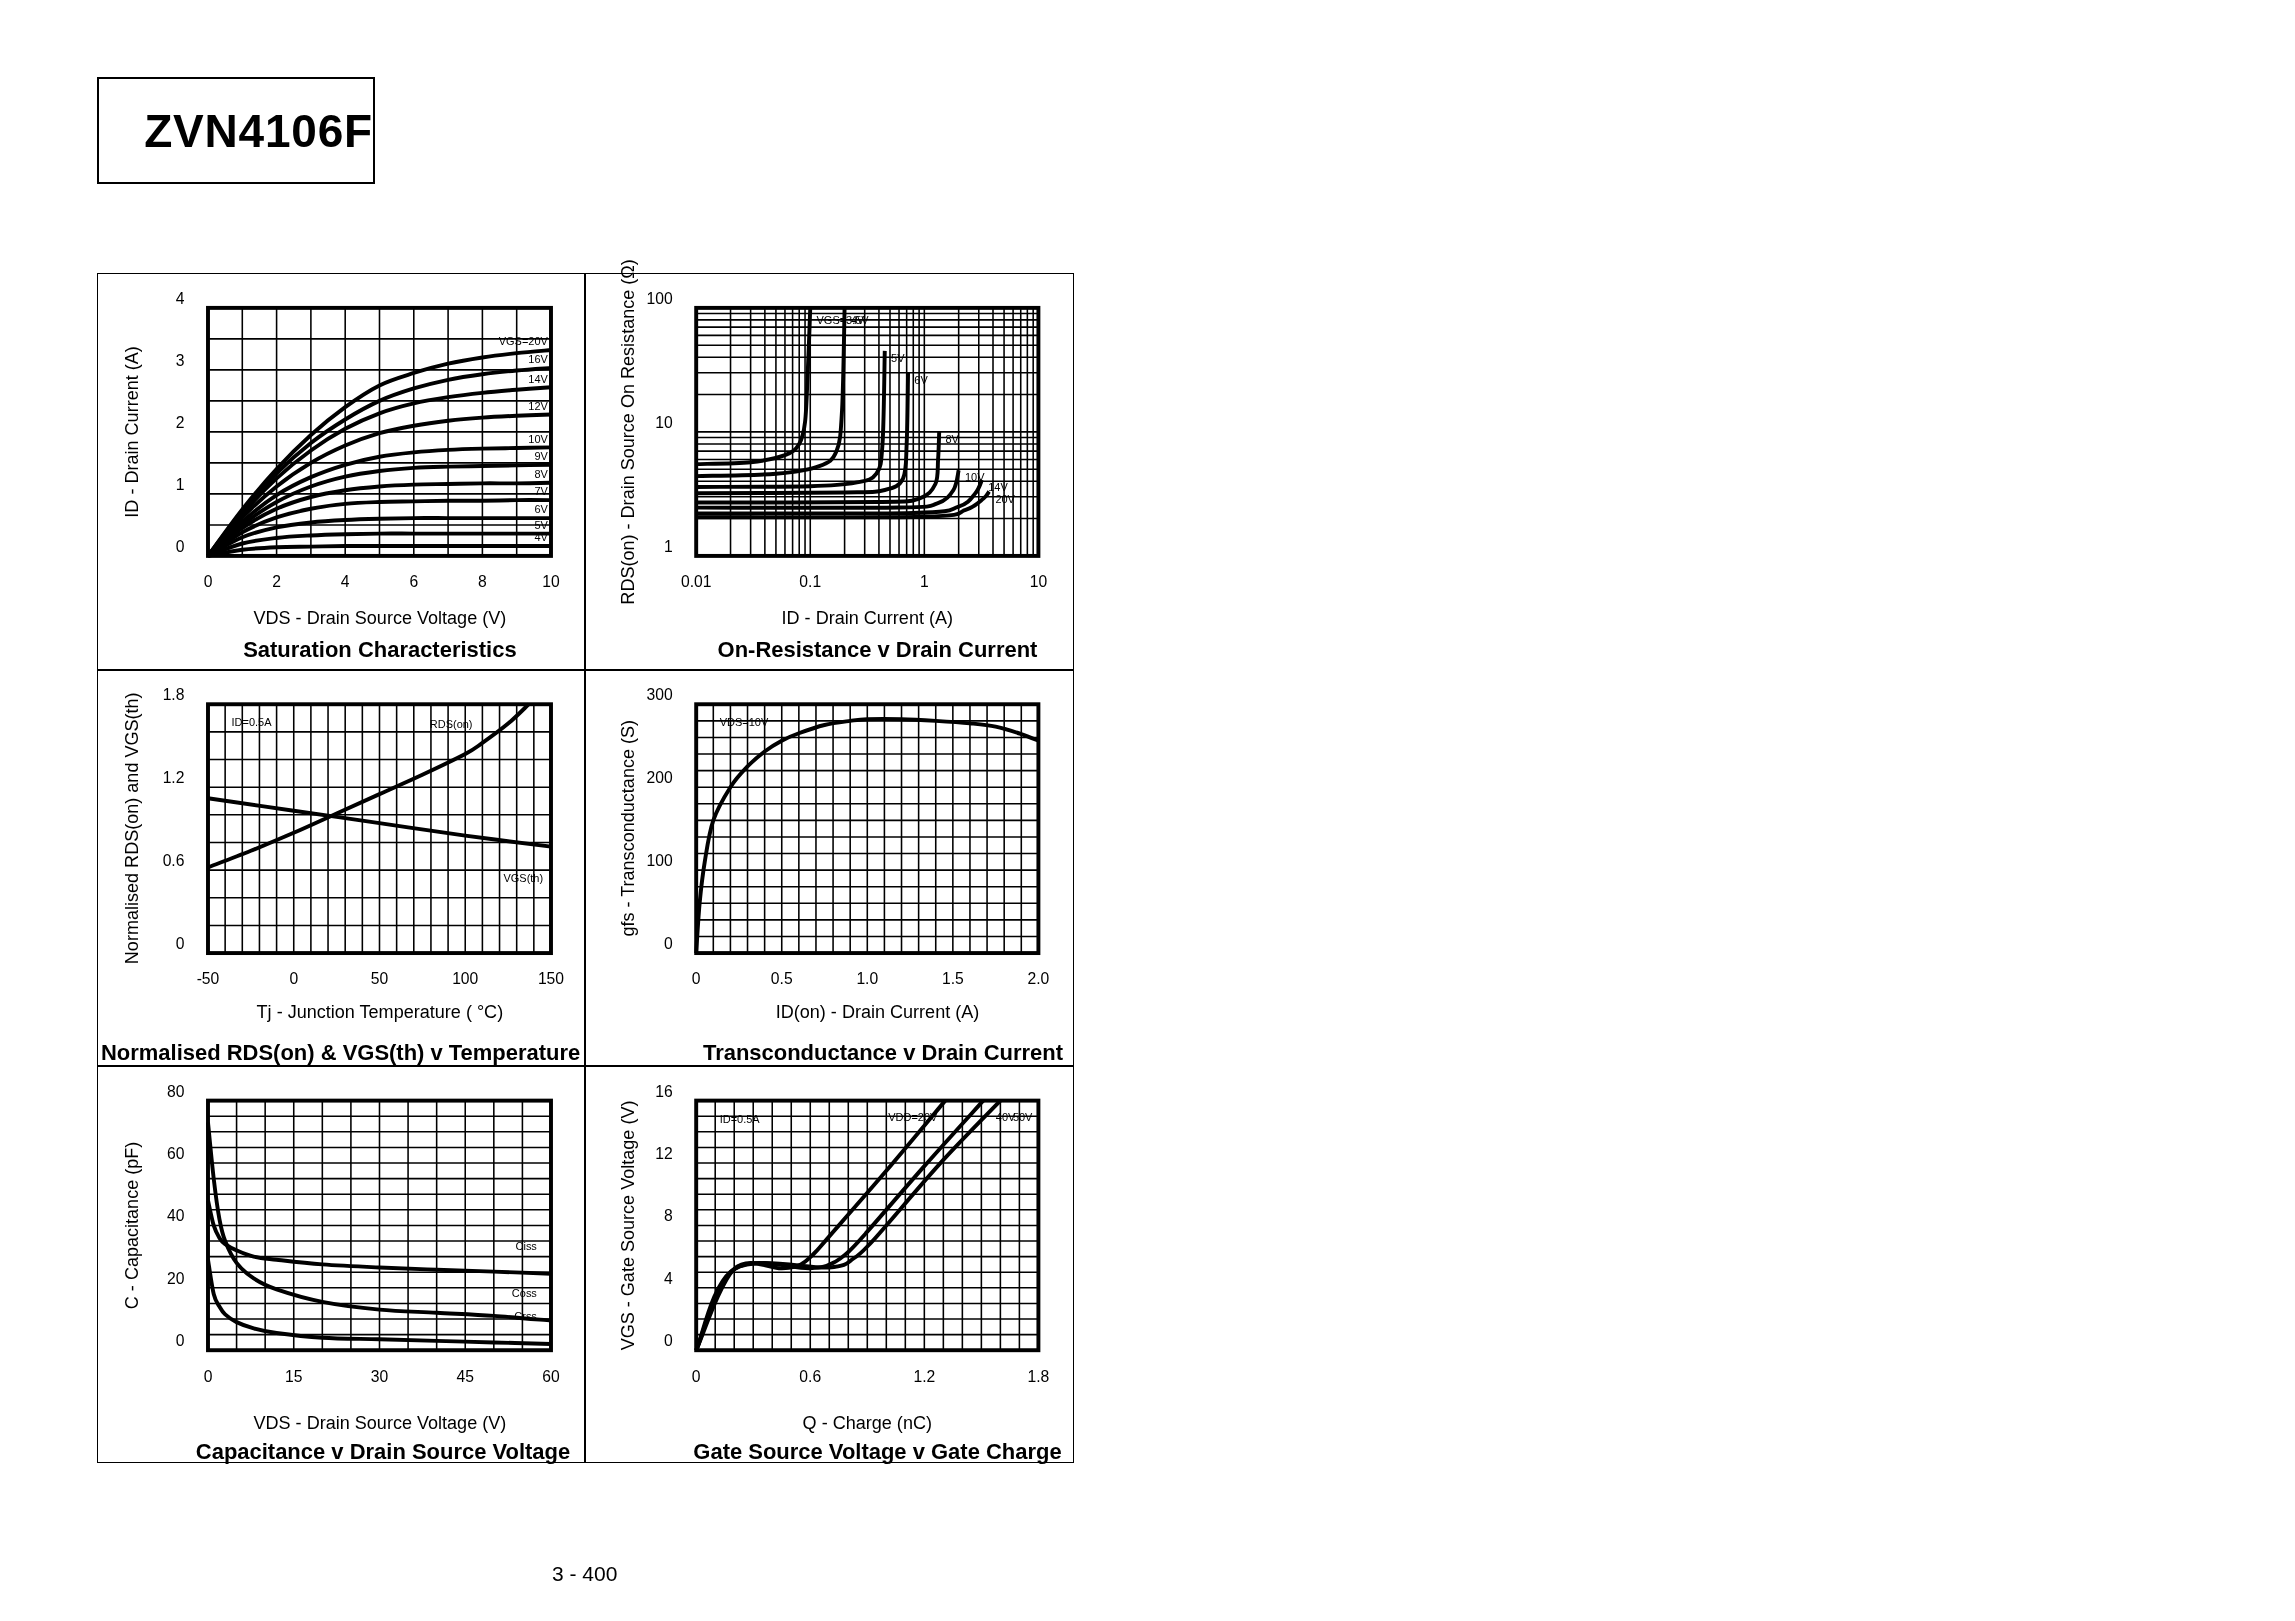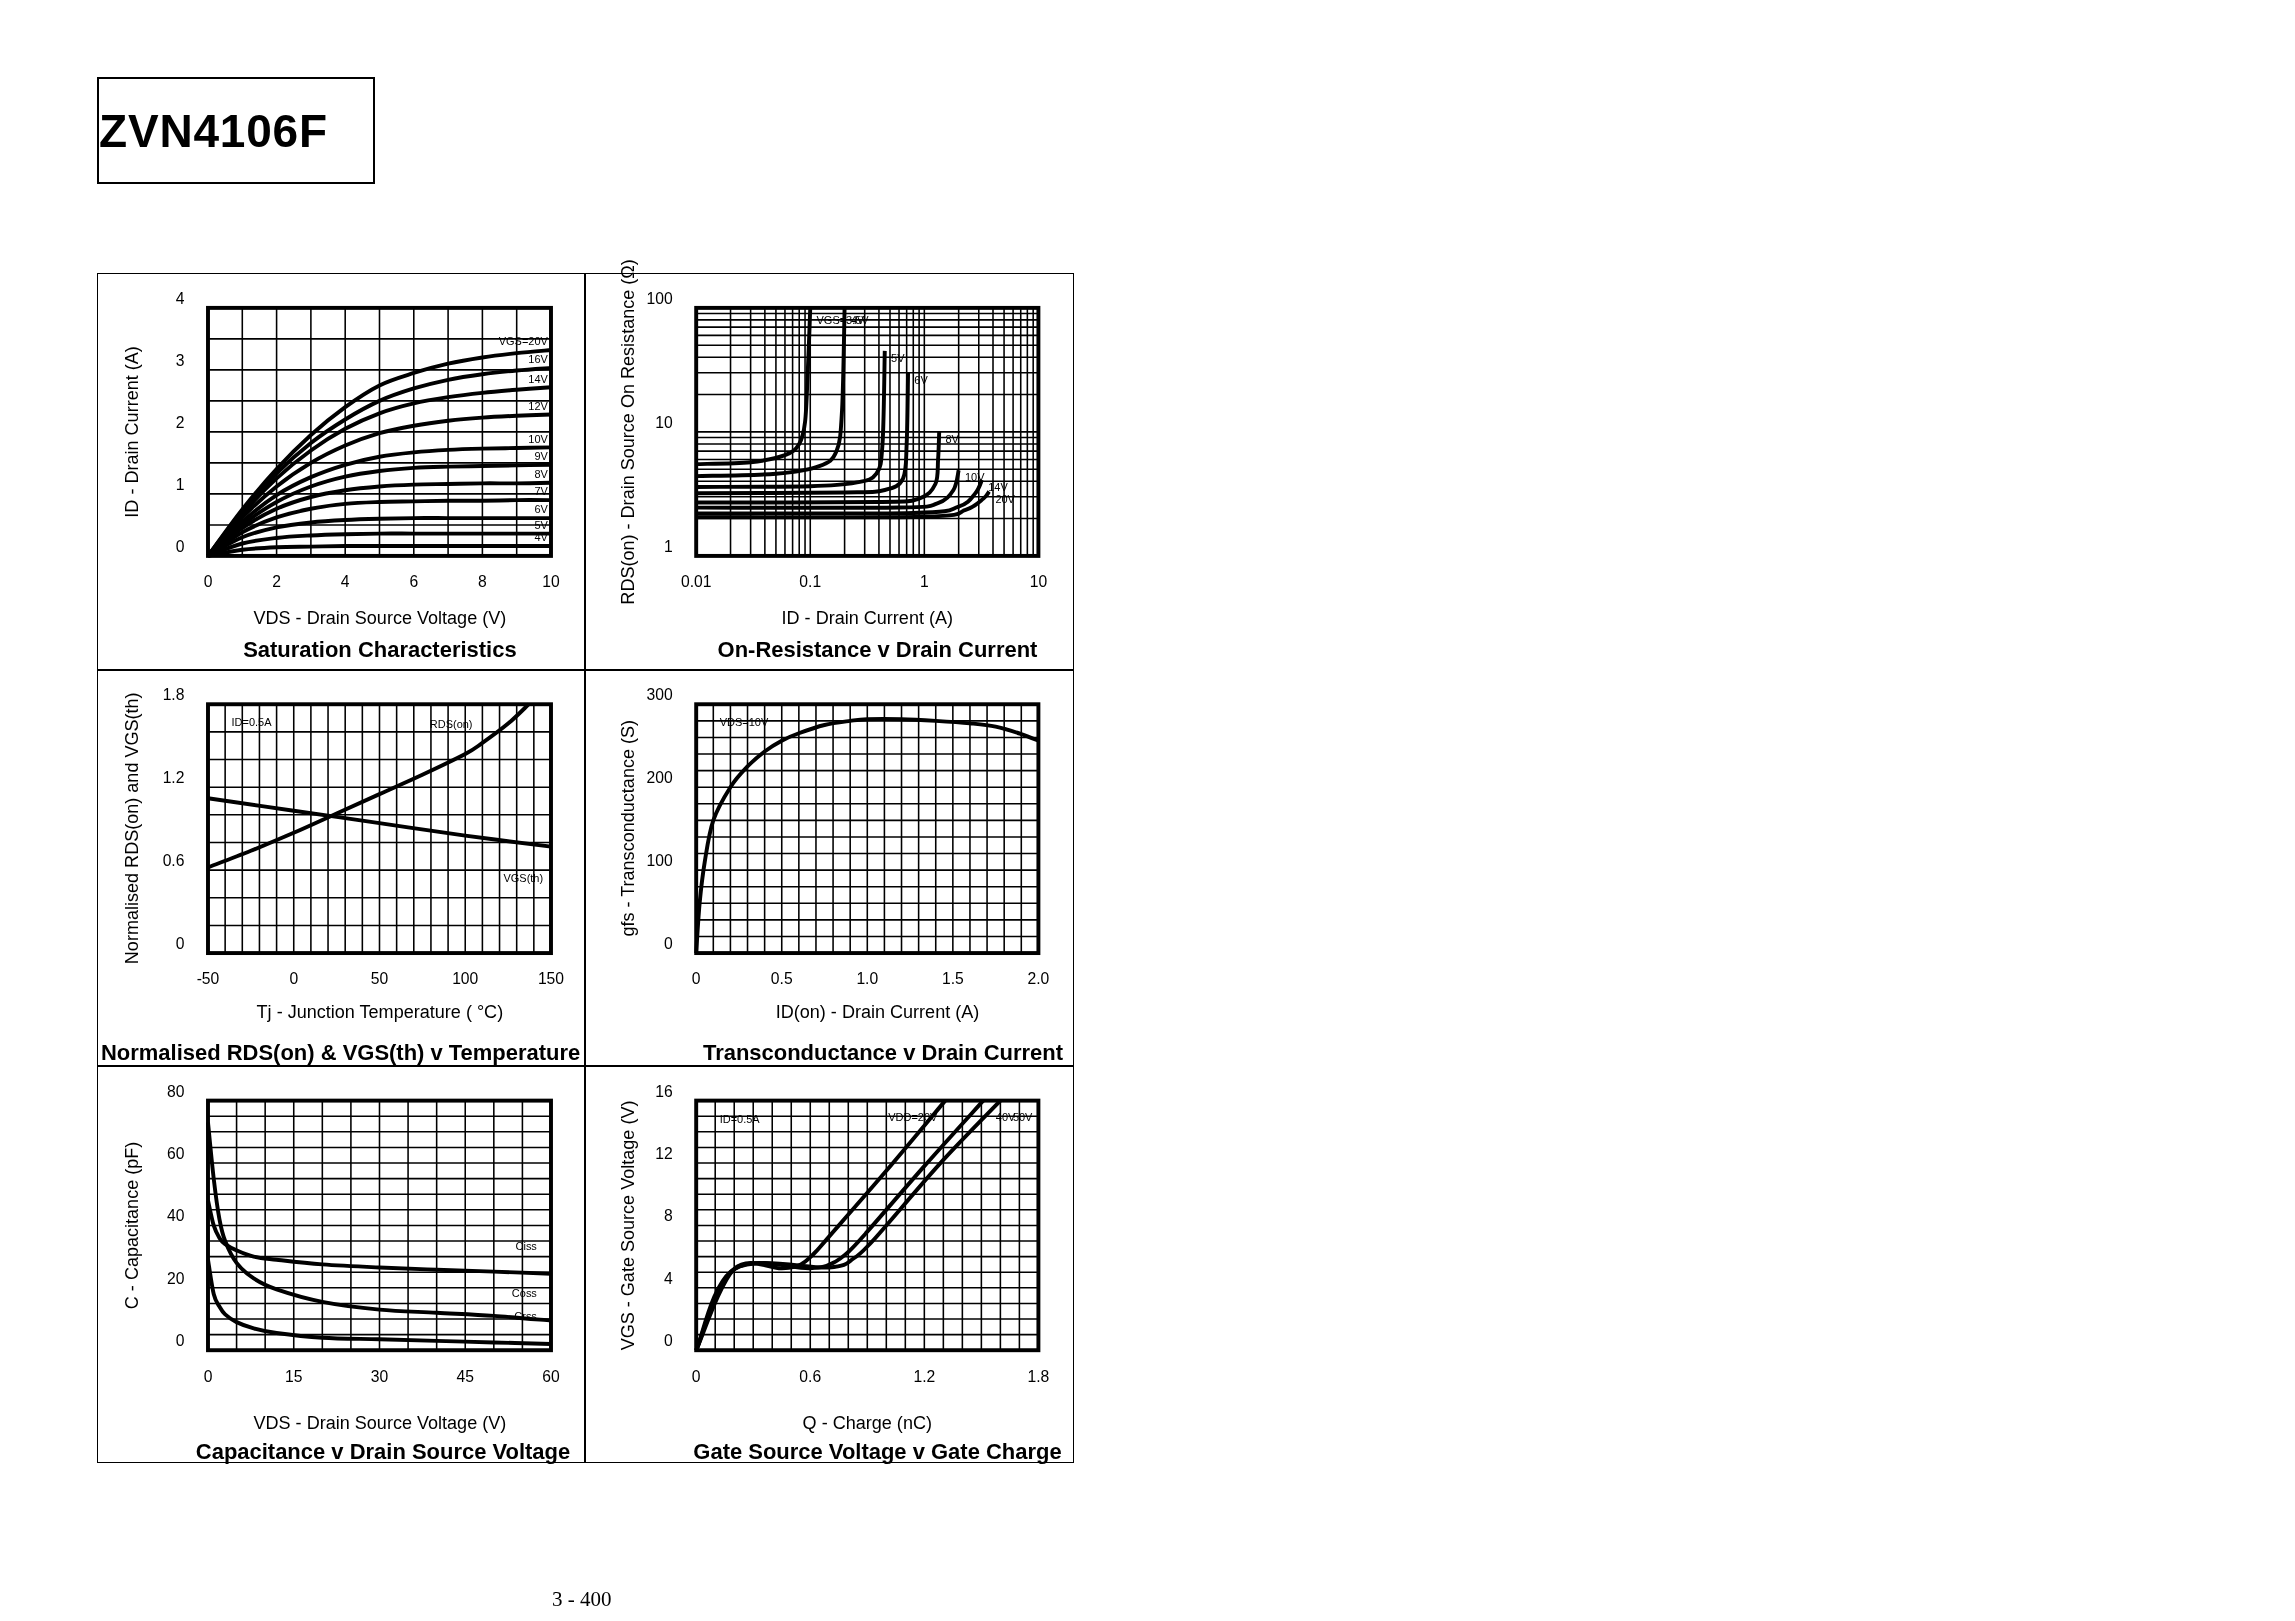--- a/index.html
+++ b/index.html
@@ -1,30 +1,30 @@
 <!DOCTYPE html>
 <html style="font-size:12.6px"><head>
 <meta charset="utf-8">
 <style>
   html, body { margin: 0; padding: 0; background: #ffffff; }
   body { width: 2295px; height: 1622px; position: relative; overflow: hidden;
          font-family: "Liberation Sans", sans-serif; color: #000; }
   .part-box { position: absolute; left: 97px; top: 77px; width: 278px; height: 107px;
               border: 2.4px solid #000; box-sizing: border-box;
-              display: flex; align-items: center; justify-content: flex-start; }
+              display: flex; align-items: center; justify-content: flex-end; }
   .part-box span { font-family: "Liberation Sans", sans-serif; font-weight: bold;
                    font-size: 46px; letter-spacing: 0.8px; }
   .frame { position: absolute; left: 97px; top: 273px; width: 977px; height: 1190px;
            border: 1.6px solid #000; box-sizing: border-box; }
   .vdiv { position: absolute; left: 584px; top: 273px; width: 1.6px; height: 1190px; background: #000; }
   .hdiv { position: absolute; left: 97px; width: 977px; height: 1.6px; background: #000; }
   .panel { position: absolute; }
   .panel svg { position: absolute; left: 0; top: 0; overflow: visible; }
   .page-num { position: absolute; left: 552px; top: 1562px; font-size: 21px;
-              font-family: Liberation Serif, serif; margin-top: 25px; }
+              font-family: Liberation Sans, sans-serif; }
 </style>
 </head>
 <body>
 
 <div class="part-box">
   <span>ZVN4106F</span>
 </div>
 
 <div class="frame"></div>
 <div class="vdiv"></div>

